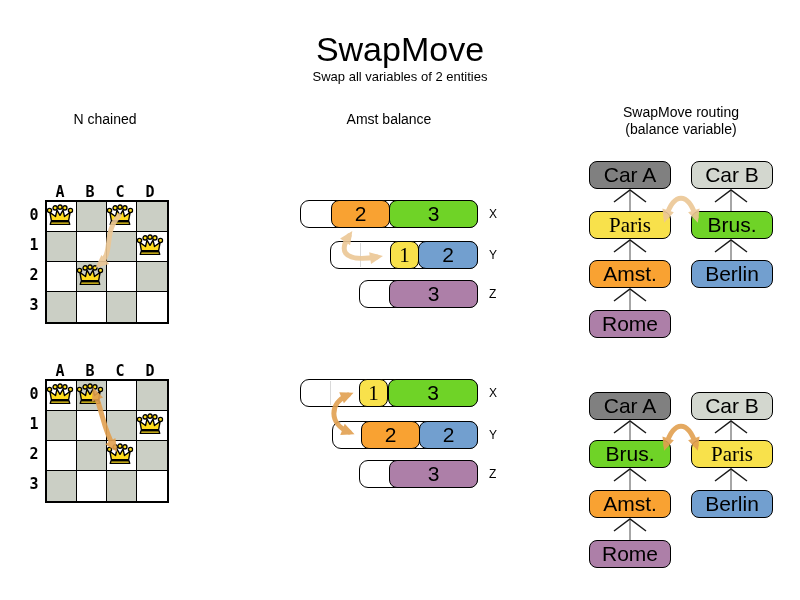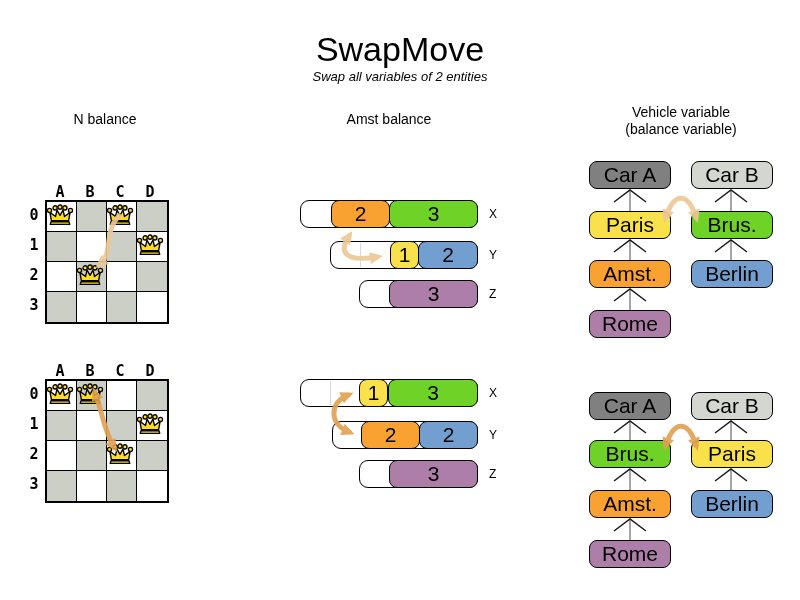--- a/index.html
+++ b/index.html
@@ -1,19 +1,19 @@
 <!DOCTYPE html>
 <html style="--orange: #f9a232; --green: #6fd327; --yellow: #f8e14b; --blue: #729fcf; --purple: #ad7fa8; --car-a-gray: #808080; --car-b-gray: #d3d7cf; --board-gray: #cbcfc5; --crown-yellow: #ffdc1e; --arrow-before: #ecc795; --arrow-after: #e2a050; --connector-gray: #888888;"><head>
 <meta charset="utf-8">
 <style>
   html,body{margin:0;padding:0;background:#fff;}
   .page{position:relative;width:800px;height:600px;background:#fff;overflow:hidden;
         font-family:"Liberation Sans",sans-serif;color:#000;}
   .title{position:absolute;left:0;top:30px;width:800px;text-align:center;font-size:34px;}
-  .subtitle{position:absolute;left:0;top:69px;width:800px;text-align:center;font-size:13px;font-style:italic;}
+  .subtitle{position:absolute;left:0;top:69px;width:800px;text-align:center;font-size:13px;}
   .sec-h{position:absolute;font-size:14px;text-align:center;line-height:17px;}
   
   .board{position:absolute;width:120px;height:120px;border:2px solid #000;
          display:grid;grid-template-columns:repeat(4,30px);grid-template-rows:repeat(4,30px);
          box-sizing:content-box;}
   .cell{box-sizing:border-box;border-right:1px solid #000;border-bottom:1px solid #000;}
   .cell:nth-child(4n){border-right:none;}
   .cell:nth-last-child(-n+4){border-bottom:none;}
   .cw{background:#fff;} .cg{background:var(--board-gray,#cbcfc5);}
   .collab{position:absolute;width:30px;text-align:center;
@@ -25,44 +25,44 @@
        border:1.6px solid #000;border-radius:9px;}
   .blk{position:absolute;height:28px;box-sizing:border-box;border:1.6px solid #000;border-radius:8px;
        display:flex;align-items:center;justify-content:center;font-size:21px;}
   .tick{position:absolute;width:1px;background:#d9d9d9;}
   .axlab{position:absolute;font-size:12px;line-height:14px;}
   
   .vbox{position:absolute;width:82px;height:28px;box-sizing:border-box;border:1.8px solid #000;
         border-radius:8px;display:flex;align-items:center;justify-content:center;font-size:21px;}
   .bg-orange{background:var(--orange,#f9a232);}
   .bg-green{background:var(--green,#6fd327);}
-  .bg-yellow{background:var(--yellow,#f8e14b);}
+  .bg-yellow{background:var(--yellow,#f8e14b);font-family:Liberation Serif, serif;}
   .bg-blue{background:var(--blue,#729fcf);}
   .bg-purple{background:var(--purple,#ad7fa8);}
   .bg-cara{background:var(--car-a-gray,#808080);}
   .bg-carb{background:var(--car-b-gray,#d3d7cf);}
   .overlay{position:absolute;left:0;top:0;pointer-events:none;}
   .swap{fill:none;stroke-width:5px;stroke-linecap:round;opacity:.9;}
   .swap-b{stroke:var(--arrow-before,#ecc795);}
   .swap-a{stroke:var(--arrow-after,#e2a050);}
   .connline{stroke:var(--connector-gray,#888);stroke-width:1.5px;}
   .chev{fill:none;stroke:#1a1a1a;stroke-width:1.5px;}
 </style>
 </head>
 <body>
 
 <div class="page">
 
   <div class="title">SwapMove</div>
   <div class="subtitle">Swap all variables of 2 entities</div>
 
-  <div class="sec-h" style="left:30px;top:111px;width:150px">N balance</div>
+  <div class="sec-h" style="left:30px;top:111px;width:150px">N chained</div>
   <div class="sec-h" style="left:309px;top:111px;width:160px">Amst balance</div>
   <div class="sec-h" style="left:589px;top:104px;width:184px">
-    <div>Vehicle variable</div>
+    <div>SwapMove routing</div>
     <div>(balance variable)</div>
   </div>
 
   <span class="collab" style="left:45px;top:183px">A</span>
   <span class="collab" style="left:75px;top:183px">B</span>
   <span class="collab" style="left:105px;top:183px">C</span>
   <span class="collab" style="left:135px;top:183px">D</span>
   <span class="rowlab" style="left:26px;top:206px">0</span>
   <span class="rowlab" style="left:26px;top:236px">1</span>
   <span class="rowlab" style="left:26px;top:266px">2</span>

